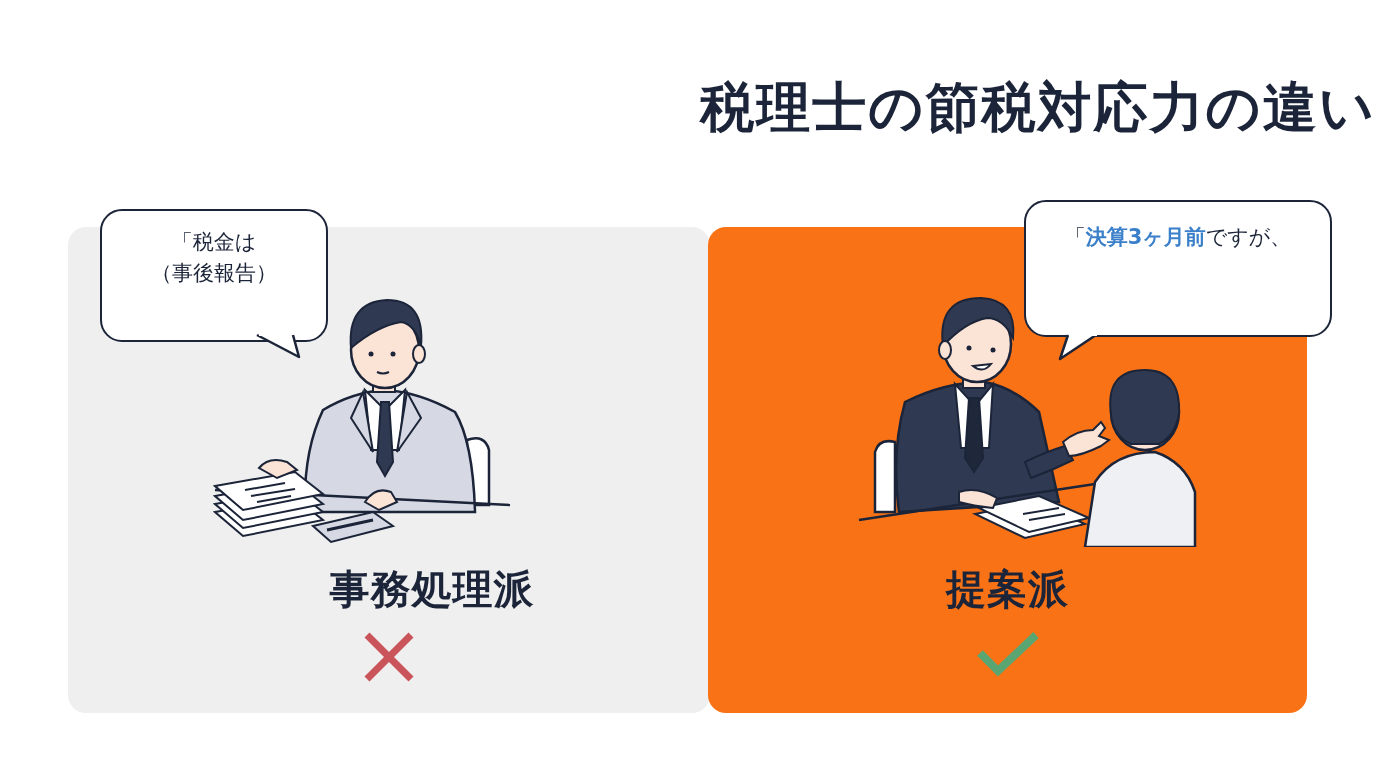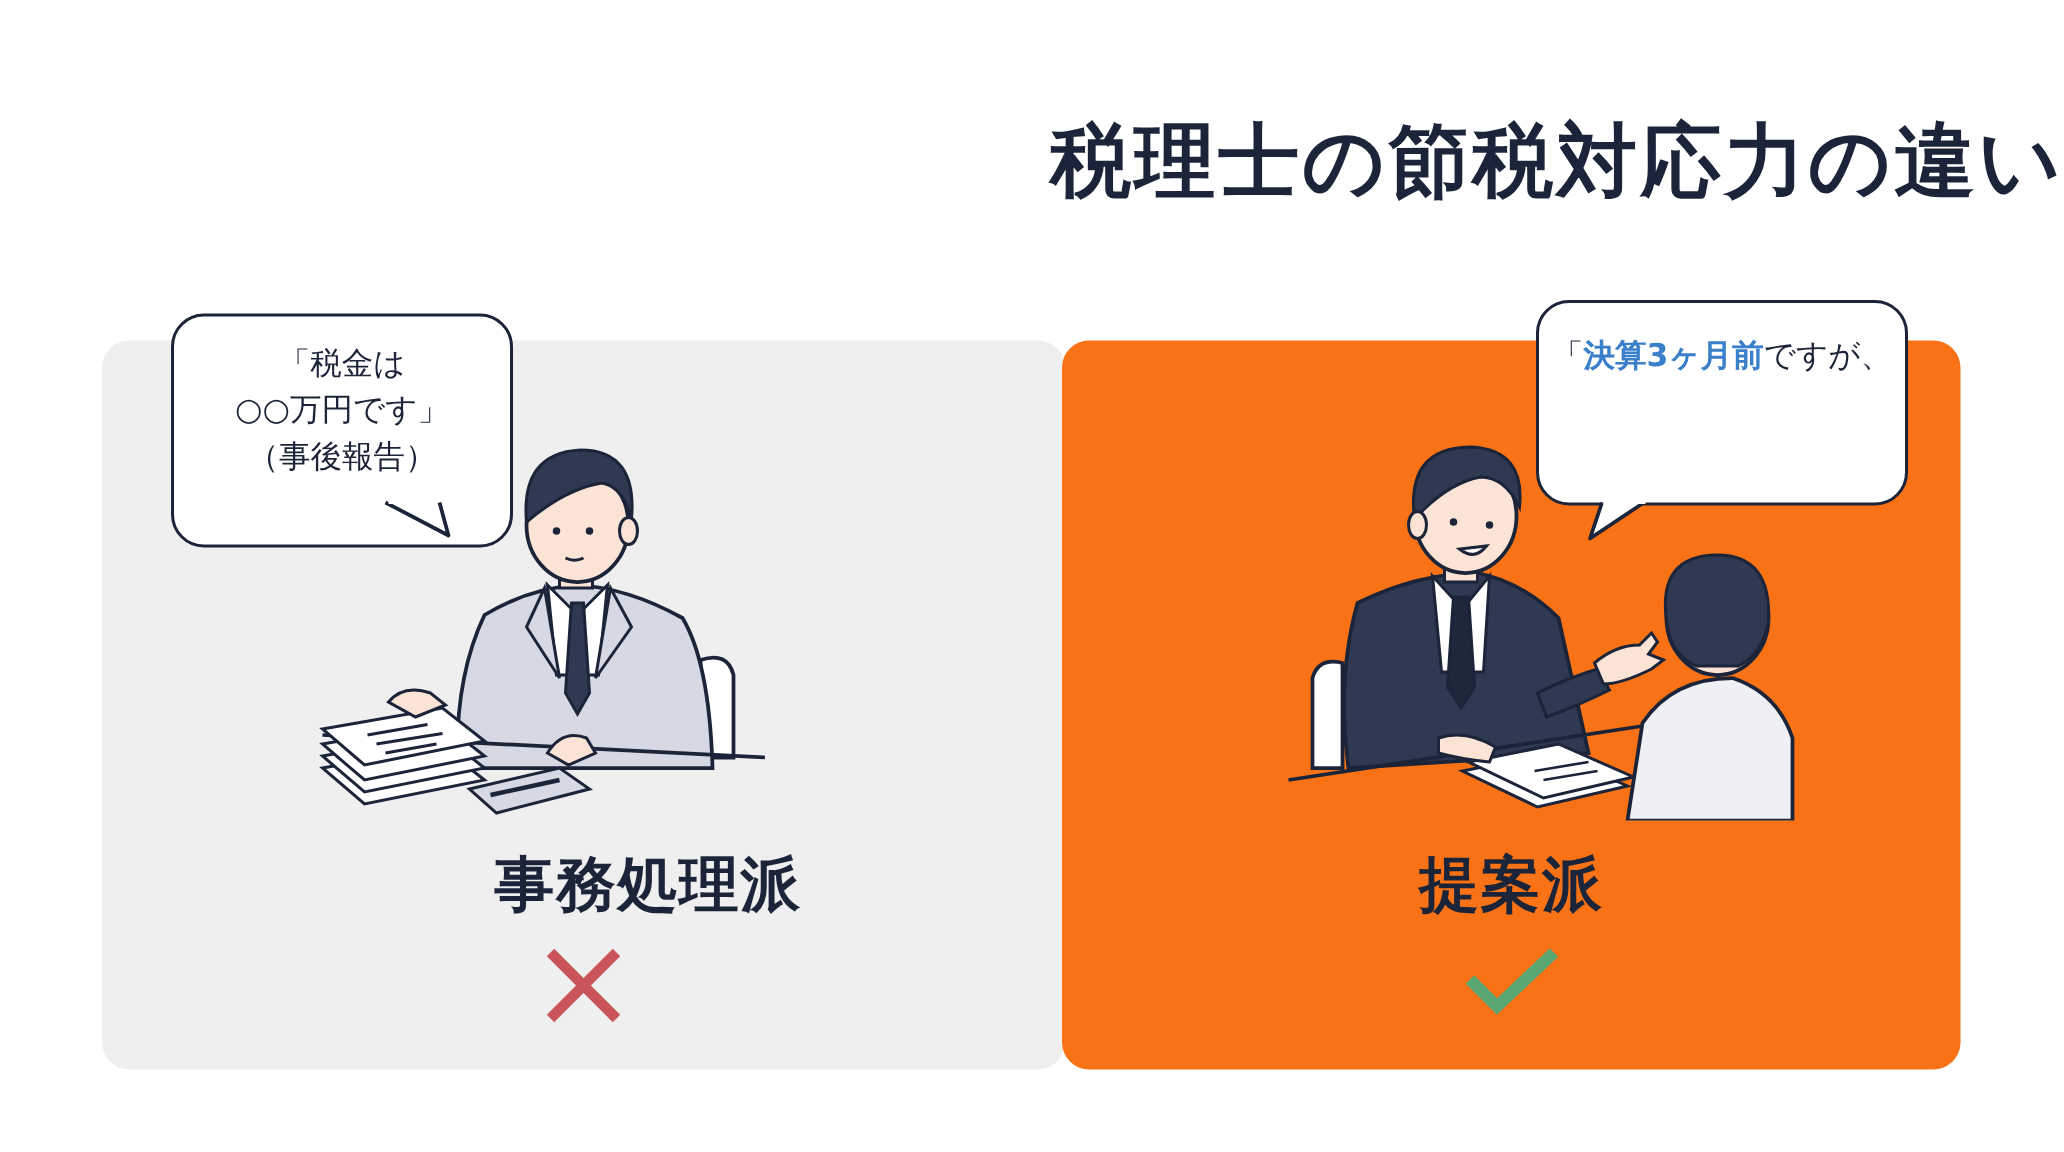--- a/index.html
+++ b/index.html
@@ -18,22 +18,22 @@
     .panel.right { left:708px; background:#f97316; }
     .label {
       position:absolute; width:100%; text-align:center; top:335px;
       font-size:40px; font-weight:bold; color:#1b2438; letter-spacing:1px;
     }
     .mark { position:absolute; top:402px; left:50%; transform:translateX(-50%); }
     .bubble {
       position:absolute; background:#fff; border:2.5px solid #1b2438; border-radius:22px;
       text-align:center; font-size:21px; line-height:31px; color:#1b2438; box-sizing:border-box;
     }
-    .bubble.left { left:114px; top:209px; width:228px; height:156px; padding-top:16px; }
-    .bubble.right { left:1024px; top:200px; width:248px; height:137px; padding-top:20px; }
+    .bubble.left { left:100px; top:209px; width:228px; height:133px; padding-top:16px; }
+    .bubble.right { left:1024px; top:200px; width:308px; height:137px; padding-top:20px; }
     .tail { position:absolute; }
     .hl { color:#3a7fc9; font-weight:bold; }
     .illus { position:absolute; }
   </style>
 </head>
 <body>
 
 <div class="title">税理士の節税対応力の違い</div>
 
 <div class="panel left">
@@ -88,21 +88,20 @@
 
     <path d="M108 236 l60 -14 l20 14 l-62 16 z" fill="#d6d9e3" stroke="#1b2438" stroke-width="2"></path>
     <line x1="122" y1="240" x2="168" y2="230" stroke="#1b2438" stroke-width="3"></line>
 
     <path d="M160 212 q10 -16 26 -10 l6 10 l-18 8 z" fill="#fbe3d6" stroke="#1b2438" stroke-width="2"></path>
   </svg>
 </div>
 
 <div class="bubble left">
   <div>「税金は</div>
-  <div>○○万円です」</div>
   <div>（事後報告）</div>
 </div>
 <svg class="tail" style="left:255px; top:333px;" width="50" height="26" viewBox="0 0 50 26">
   <path d="M2 2 L44 24 L38 2" fill="#fff" stroke="#1b2438" stroke-width="2.5" stroke-linejoin="round"></path>
   <rect x="4" y="0" width="32" height="3" fill="#fff"></rect>
 </svg>
 
 <div class="panel right">
   <div class="label">提案派</div>
   <div class="mark">

